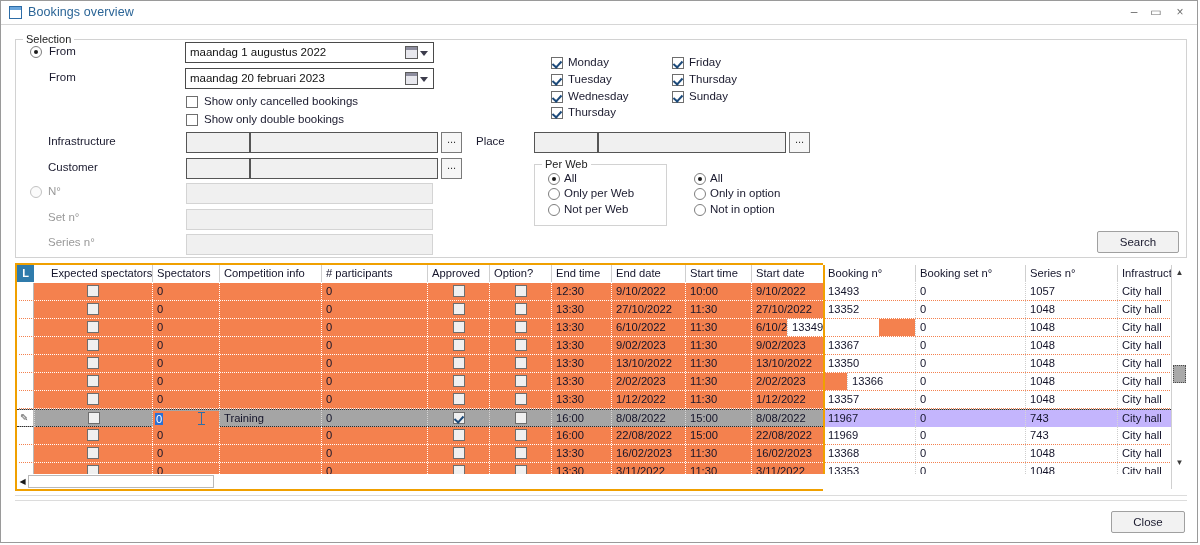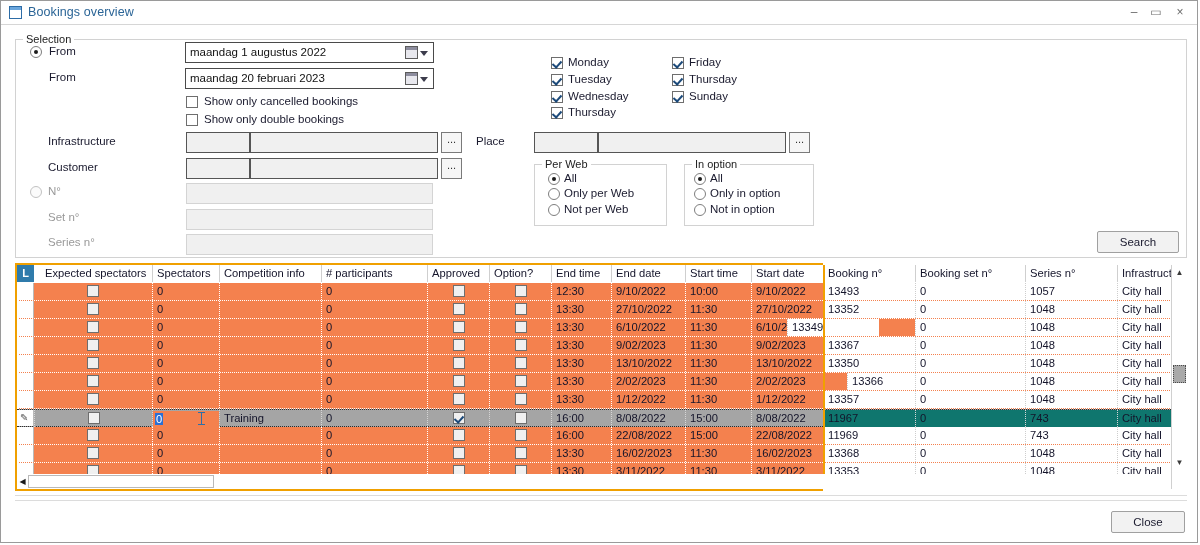--- a/index.html
+++ b/index.html
@@ -192,21 +192,21 @@
   .cell {
     position: absolute; top: 0; height: 17px; line-height: 17px;
     font-size: 11.2px; color: #14142a;
     padding-left: 4px; box-sizing: border-box;
     border-left: 1px dotted #ffffff;
     white-space: nowrap; overflow: hidden;
   }
   .row.sel .cell { border-left: 1px dotted #d6d6d6; }
   .cell.nb { border-left: none; }
   .cell.plain { border-left: 1px dotted #cdcdcd; background: #ffffff; }
-  .row.sel .cell.plain { background: #0f766e; border-left: 1px dotted #d6d6d6; }
+  .row.sel .cell.plain { background: #c4b5fd; border-left: 1px dotted #d6d6d6; }
   .cell .cbx { top: 2px; left: 50%; margin-left: -6px; }
   .editing {
     position: absolute; box-sizing: border-box;
     background: #f4814e;
     height: 16px; top: 1px;
   }
   .editsel {
     position: absolute; left: 2px; top: 2px;
     background: #2a6fd4; color: #ffffff;
     font-size: 11.2px; line-height: 12px; padding: 0 1px;
@@ -338,36 +338,33 @@
   <div class="group" id="grp-perweb">
     <div class="glabel">Per Web</div>
   </div>
   <div class="rad sel" style="left:547px; top:172px;"></div>
   <div class="lbl" style="left:563px; top:171px;">All</div>
   <div class="rad" style="left:547px; top:187px;"></div>
   <div class="lbl" style="left:563px; top:186px;">Only per Web</div>
   <div class="rad" style="left:547px; top:203px;"></div>
   <div class="lbl" style="left:563px; top:202px;">Not per Web</div>
 
-  <div class="group" id="grp-inoption">
-    <div class="glabel">In option</div>
-  </div>
   <div class="rad sel" style="left:693px; top:172px;"></div>
   <div class="lbl" style="left:709px; top:171px;">All</div>
   <div class="rad" style="left:693px; top:187px;"></div>
   <div class="lbl" style="left:709px; top:186px;">Only in option</div>
   <div class="rad" style="left:693px; top:203px;"></div>
   <div class="lbl" style="left:709px; top:202px;">Not in option</div>
 
   <div class="pbtn" style="left:1096px; top:230px; width:82px; height:22px; line-height:20px;">Search</div>
 
   <div id="grid-frame"></div>
   <div id="grid">
     <div class="hdr-row" id="hdr">
-        <div class="hdr-cell first" style="left: 24px; width: 118px;">Expected spectators</div>
+        <div class="hdr-cell first" style="left: 30px; width: 118px;">Expected spectators</div>
         <div class="hdr-cell" style="left: 135px; width: 67px;">Spectators</div>
         <div class="hdr-cell" style="left: 202px; width: 102px;">Competition info</div>
         <div class="hdr-cell" style="left: 304px; width: 106px;"># participants</div>
         <div class="hdr-cell" style="left: 410px; width: 62px;">Approved</div>
         <div class="hdr-cell" style="left: 472px; width: 62px;">Option?</div>
         <div class="hdr-cell" style="left: 534px; width: 60px;">End time</div>
         <div class="hdr-cell" style="left: 594px; width: 74px;">End date</div>
         <div class="hdr-cell" style="left: 668px; width: 66px;">Start time</div>
         <div class="hdr-cell" style="left: 734px; width: 72px;">Start date</div>
         <div class="hdr-cell" style="left: 806px; width: 92px;">Booking n°</div>

